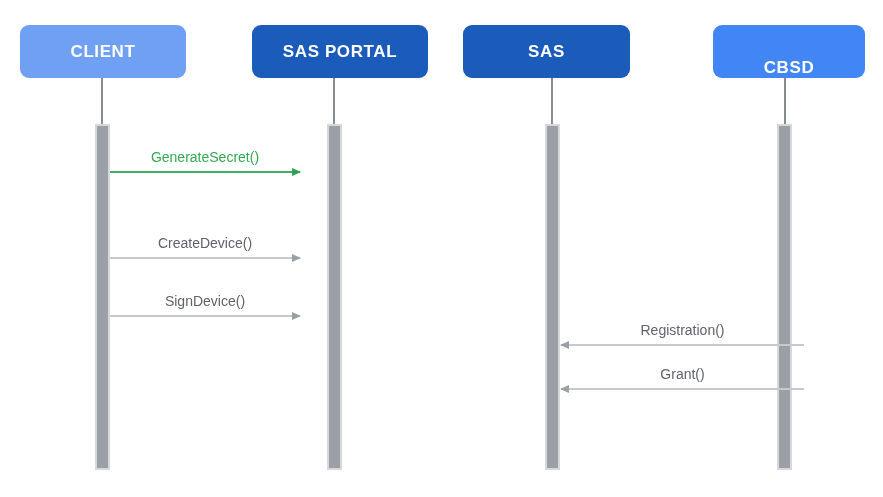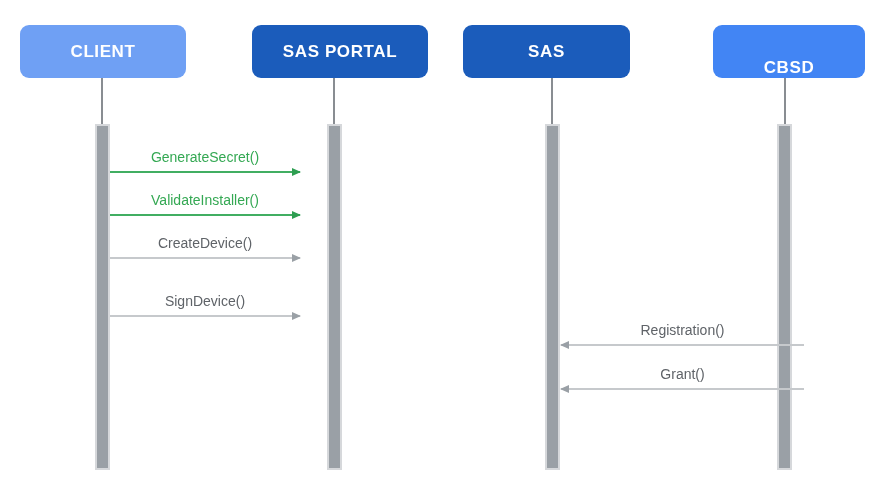--- a/index.html
+++ b/index.html
@@ -132,24 +132,20 @@
 
   <div class="bar bar-0"></div>
   <div class="bar bar-1"></div>
   <div class="bar bar-2"></div>
   <div class="bar bar-3"></div>
 
   <div class="msg msg-a msg-0 dir-right" data-variant="green">
     <div class="msg-label">GenerateSecret()</div>
     <div class="msg-line"></div>
   </div>
-  <div class="msg msg-a msg-1 dir-right" data-variant="green">
-    <div class="msg-label">ValidateInstaller()</div>
-    <div class="msg-line"></div>
-  </div>
   <div class="msg msg-a msg-2 dir-right" data-variant="gray">
     <div class="msg-label">CreateDevice()</div>
     <div class="msg-line"></div>
   </div>
   <div class="msg msg-a msg-3 dir-right" data-variant="gray">
     <div class="msg-label">SignDevice()</div>
     <div class="msg-line"></div>
   </div>
 
   <div class="msg msg-b msg-4 dir-left" data-variant="gray">

